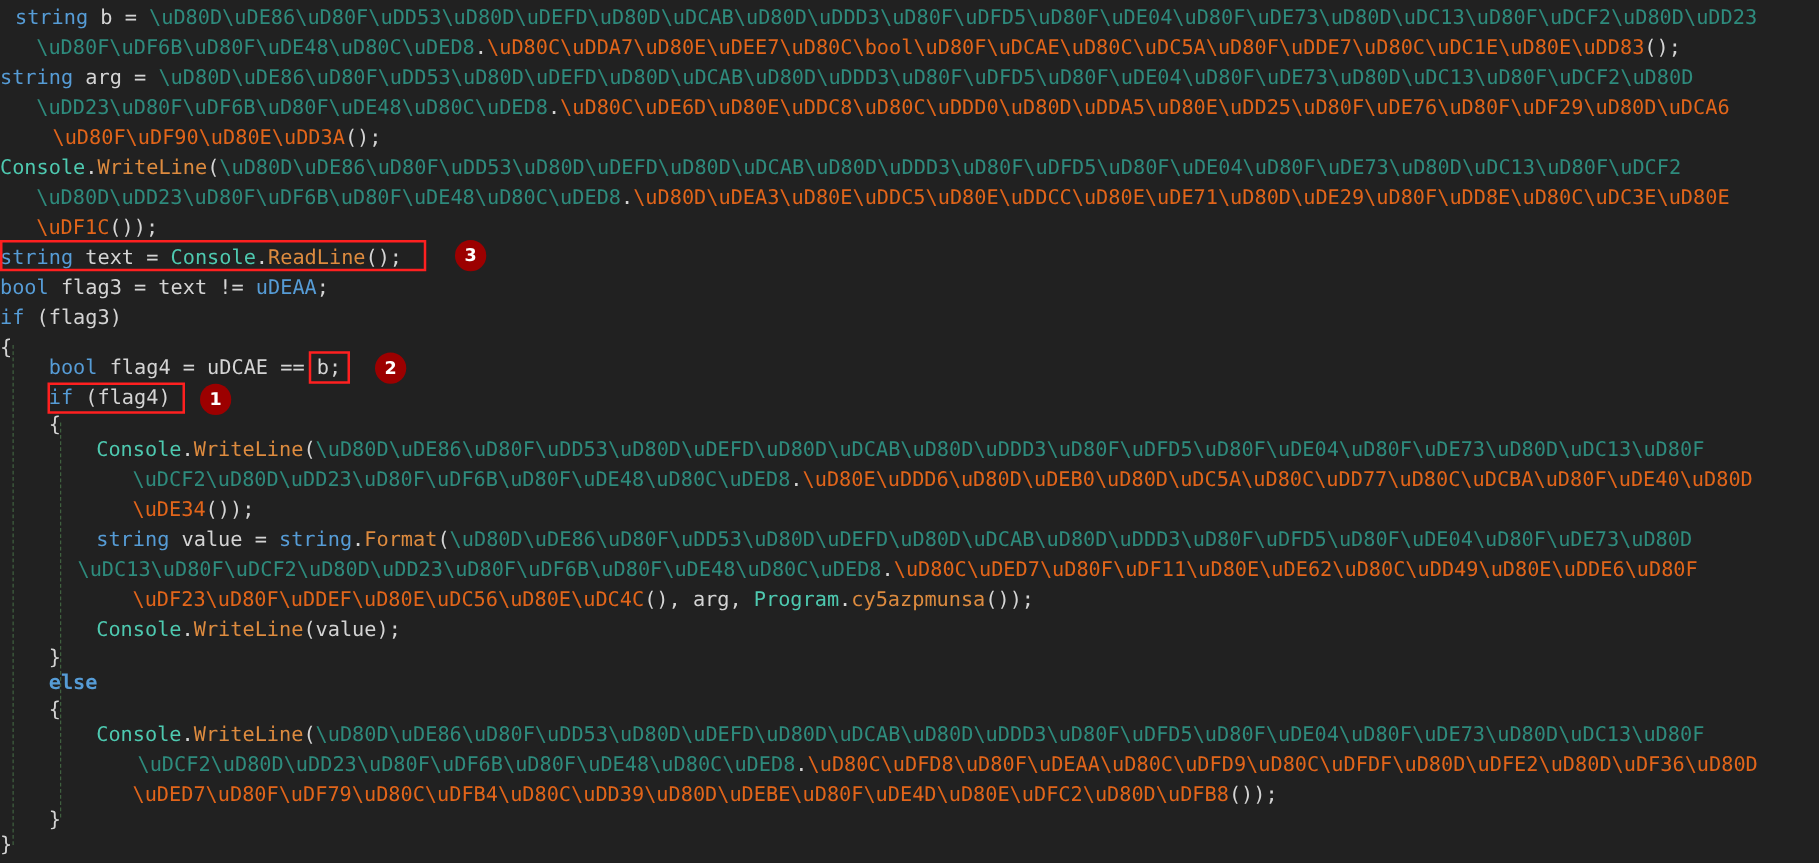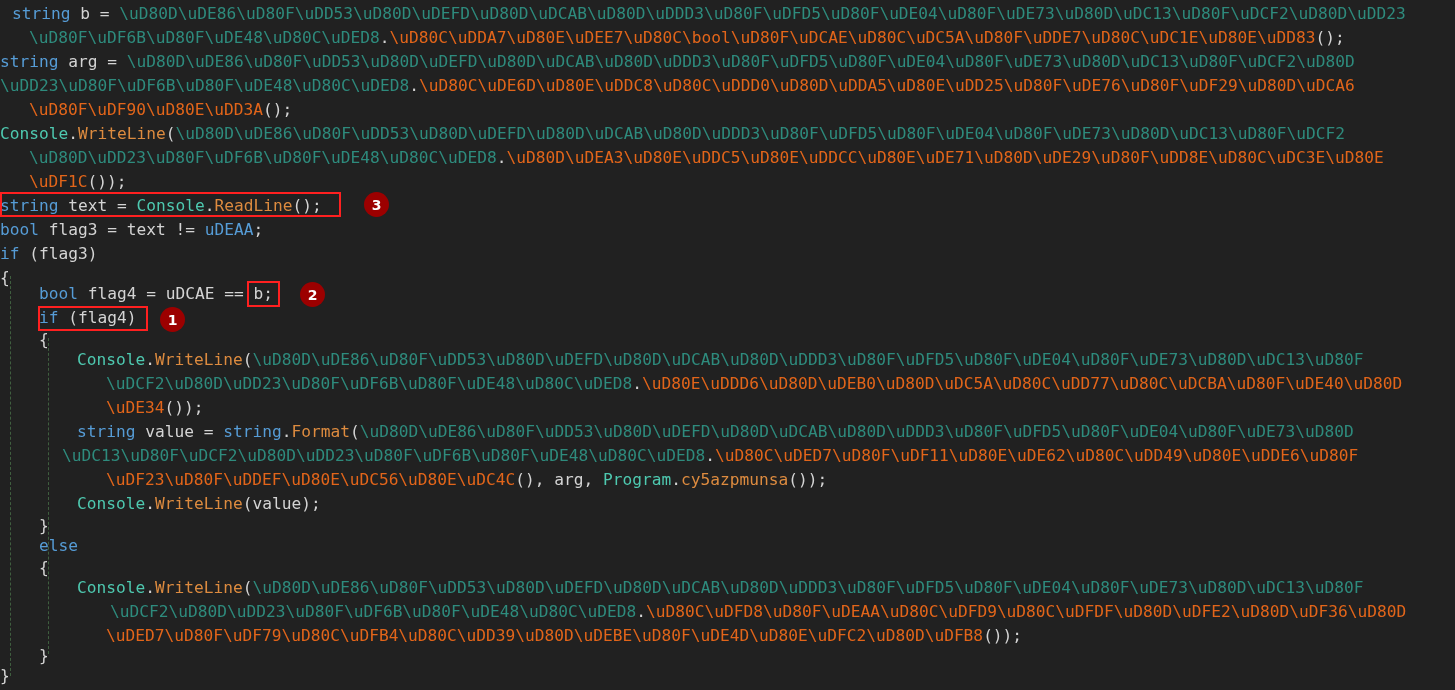--- a/index.html
+++ b/index.html
@@ -80,41 +80,41 @@
 
 <div id="code-viewer">
   <div id="indent-guides-layer">
       <div class="indent-guide" style="left: 10px; top: 276px; height: 400px;"></div>
       <div class="indent-guide" style="left: 48px; top: 338px; height: 316px;"></div>
     </div>
   <div id="code-layer">
       <div class="code-line" style="top: 2px; padding-left: 12px;"><span class="t-kw">string</span><span class="t-punct"> b = </span><span class="t-str">\uD80D\uDE86\uD80F\uDD53\uD80D\uDEFD\uD80D\uDCAB\uD80D\uDDD3\uD80F\uDFD5\uD80F\uDE04\uD80F\uDE73\uD80D\uDC13\uD80F\uDCF2\uD80D\uDD23</span></div>
       <div class="code-line" style="top: 26px; padding-left: 29px;"><span class="t-str">\uD80F\uDF6B\uD80F\uDE48\uD80C\uDED8</span><span class="t-punct">.</span><span class="t-str-b">\uD80C\uDDA7\uD80E\uDEE7\uD80C\bool\uD80F\uDCAE\uD80C\uDC5A\uD80F\uDDE7\uD80C\uDC1E\uD80E\uDD83</span><span class="t-punct">();</span></div>
       <div class="code-line" style="top: 50px; padding-left: 0px;"><span class="t-kw">string</span><span class="t-punct"> arg = </span><span class="t-str">\uD80D\uDE86\uD80F\uDD53\uD80D\uDEFD\uD80D\uDCAB\uD80D\uDDD3\uD80F\uDFD5\uD80F\uDE04\uD80F\uDE73\uD80D\uDC13\uD80F\uDCF2\uD80D</span></div>
-      <div class="code-line" style="top: 74px; "><span class="t-str">\uDD23\uD80F\uDF6B\uD80F\uDE48\uD80C\uDED8</span><span class="t-punct">.</span><span class="t-str-b">\uD80C\uDE6D\uD80E\uDDC8\uD80C\uDDD0\uD80D\uDDA5\uD80E\uDD25\uD80F\uDE76\uD80F\uDF29\uD80D\uDCA6</span></div>
-      <div class="code-line" style="top: 98px; padding-left: 29px;"><span class="t-str-b">\uD80F\uDF90\uD80E\uDD3A</span><span class="t-punct">();</span></div>
+      <div class="code-line" style="top: 74px; padding-left: 29px;"><span class="t-str">\uDD23\uD80F\uDF6B\uD80F\uDE48\uD80C\uDED8</span><span class="t-punct">.</span><span class="t-str-b">\uD80C\uDE6D\uD80E\uDDC8\uD80C\uDDD0\uD80D\uDDA5\uD80E\uDD25\uD80F\uDE76\uD80F\uDF29\uD80D\uDCA6</span></div>
+      <div class="code-line" style="top: 98px; padding-left: 42px;"><span class="t-str-b">\uD80F\uDF90\uD80E\uDD3A</span><span class="t-punct">();</span></div>
       <div class="code-line" style="top: 122px; padding-left: 0px;"><span class="t-type">Console</span><span class="t-punct">.</span><span class="t-method">WriteLine</span><span class="t-punct">(</span><span class="t-str">\uD80D\uDE86\uD80F\uDD53\uD80D\uDEFD\uD80D\uDCAB\uD80D\uDDD3\uD80F\uDFD5\uD80F\uDE04\uD80F\uDE73\uD80D\uDC13\uD80F\uDCF2</span></div>
       <div class="code-line" style="top: 146px; padding-left: 29px;"><span class="t-str">\uD80D\uDD23\uD80F\uDF6B\uD80F\uDE48\uD80C\uDED8</span><span class="t-punct">.</span><span class="t-str-b">\uD80D\uDEA3\uD80E\uDDC5\uD80E\uDDCC\uD80E\uDE71\uD80D\uDE29\uD80F\uDD8E\uD80C\uDC3E\uD80E</span></div>
       <div class="code-line" style="top: 170px; padding-left: 29px;"><span class="t-str-b">\uDF1C</span><span class="t-punct">());</span></div>
       <div class="code-line" style="top: 194px; padding-left: 0px;"><span class="t-kw">string</span><span class="t-punct"> text = </span><span class="t-type">Console</span><span class="t-punct">.</span><span class="t-method">ReadLine</span><span class="t-punct">();</span></div>
       <div class="code-line" style="top: 218px; padding-left: 0px;"><span class="t-kw">bool</span><span class="t-punct"> flag3 = text != </span><span class="t-kw">uDEAA</span><span class="t-punct">;</span></div>
       <div class="code-line" style="top: 242px; padding-left: 0px;"><span class="t-kw">if</span><span class="t-punct"> (flag3)</span></div>
       <div class="code-line" style="top: 266px; padding-left: 0px;"><span class="t-punct">{</span></div>
       <div class="code-line" style="top: 282px; padding-left: 39px;"><span class="t-kw">bool</span><span class="t-punct"> flag4 = uDCAE == b;</span></div>
       <div class="code-line" style="top: 306px; padding-left: 39px;"><span class="t-kw">if</span><span class="t-punct"> (flag4)</span></div>
       <div class="code-line" style="top: 328px; padding-left: 39px;"><span class="t-punct">{</span></div>
       <div class="code-line" style="top: 348px; padding-left: 77px;"><span class="t-type">Console</span><span class="t-punct">.</span><span class="t-method">WriteLine</span><span class="t-punct">(</span><span class="t-str">\uD80D\uDE86\uD80F\uDD53\uD80D\uDEFD\uD80D\uDCAB\uD80D\uDDD3\uD80F\uDFD5\uD80F\uDE04\uD80F\uDE73\uD80D\uDC13\uD80F</span></div>
       <div class="code-line" style="top: 372px; padding-left: 106px;"><span class="t-str">\uDCF2\uD80D\uDD23\uD80F\uDF6B\uD80F\uDE48\uD80C\uDED8</span><span class="t-punct">.</span><span class="t-str-b">\uD80E\uDDD6\uD80D\uDEB0\uD80D\uDC5A\uD80C\uDD77\uD80C\uDCBA\uD80F\uDE40\uD80D</span></div>
       <div class="code-line" style="top: 396px; padding-left: 106px;"><span class="t-str-b">\uDE34</span><span class="t-punct">());</span></div>
       <div class="code-line" style="top: 420px; padding-left: 77px;"><span class="t-kw">string</span><span class="t-punct"> value = </span><span class="t-kw">string</span><span class="t-punct">.</span><span class="t-method">Format</span><span class="t-punct">(</span><span class="t-str">\uD80D\uDE86\uD80F\uDD53\uD80D\uDEFD\uD80D\uDCAB\uD80D\uDDD3\uD80F\uDFD5\uD80F\uDE04\uD80F\uDE73\uD80D</span></div>
       <div class="code-line" style="top: 444px; padding-left: 62px;"><span class="t-str">\uDC13\uD80F\uDCF2\uD80D\uDD23\uD80F\uDF6B\uD80F\uDE48\uD80C\uDED8</span><span class="t-punct">.</span><span class="t-str-b">\uD80C\uDED7\uD80F\uDF11\uD80E\uDE62\uD80C\uDD49\uD80E\uDDE6\uD80F</span></div>
       <div class="code-line" style="top: 468px; padding-left: 106px;"><span class="t-str-b">\uDF23\uD80F\uDDEF\uD80E\uDC56\uD80E\uDC4C</span><span class="t-punct">(), arg, </span><span class="t-type">Program</span><span class="t-punct">.</span><span class="t-method">cy5azpmunsa</span><span class="t-punct">());</span></div>
       <div class="code-line" style="top: 492px; padding-left: 77px;"><span class="t-type">Console</span><span class="t-punct">.</span><span class="t-method">WriteLine</span><span class="t-punct">(value);</span></div>
       <div class="code-line" style="top: 514px; padding-left: 39px;"><span class="t-punct">}</span></div>
-      <div class="code-line" style="top: 534px; padding-left: 39px;"><span class="t-kw">else</span></div>
+      <div class="code-line" style="top: 534px; padding-left: 39px; font-weight: bold;"><span class="t-kw">else</span></div>
       <div class="code-line" style="top: 556px; padding-left: 39px;"><span class="t-punct">{</span></div>
       <div class="code-line" style="top: 576px; padding-left: 77px;"><span class="t-type">Console</span><span class="t-punct">.</span><span class="t-method">WriteLine</span><span class="t-punct">(</span><span class="t-str">\uD80D\uDE86\uD80F\uDD53\uD80D\uDEFD\uD80D\uDCAB\uD80D\uDDD3\uD80F\uDFD5\uD80F\uDE04\uD80F\uDE73\uD80D\uDC13\uD80F</span></div>
       <div class="code-line" style="top: 600px; padding-left: 110px;"><span class="t-str">\uDCF2\uD80D\uDD23\uD80F\uDF6B\uD80F\uDE48\uD80C\uDED8</span><span class="t-punct">.</span><span class="t-str-b">\uD80C\uDFD8\uD80F\uDEAA\uD80C\uDFD9\uD80C\uDFDF\uD80D\uDFE2\uD80D\uDF36\uD80D</span></div>
       <div class="code-line" style="top: 624px; padding-left: 106px;"><span class="t-str-b">\uDED7\uD80F\uDF79\uD80C\uDFB4\uD80C\uDD39\uD80D\uDEBE\uD80F\uDE4D\uD80E\uDFC2\uD80D\uDFB8</span><span class="t-punct">());</span></div>
       <div class="code-line" style="top: 644px; padding-left: 39px;"><span class="t-punct">}</span></div>
       <div class="code-line" style="top: 664px; padding-left: 0px;"><span class="t-punct">}</span></div>
     </div>
   <div id="annotation-layer">
       <div class="anno-box" style="left: 0px; top: 192px; width: 341px; height: 25px; border-color: rgb(255, 32, 32);"></div>
       <div class="anno-badge" style="left: 364px; top: 192px; width: 25px; height: 25px; background: rgb(156, 0, 0); color: rgb(255, 255, 255);">3</div>

